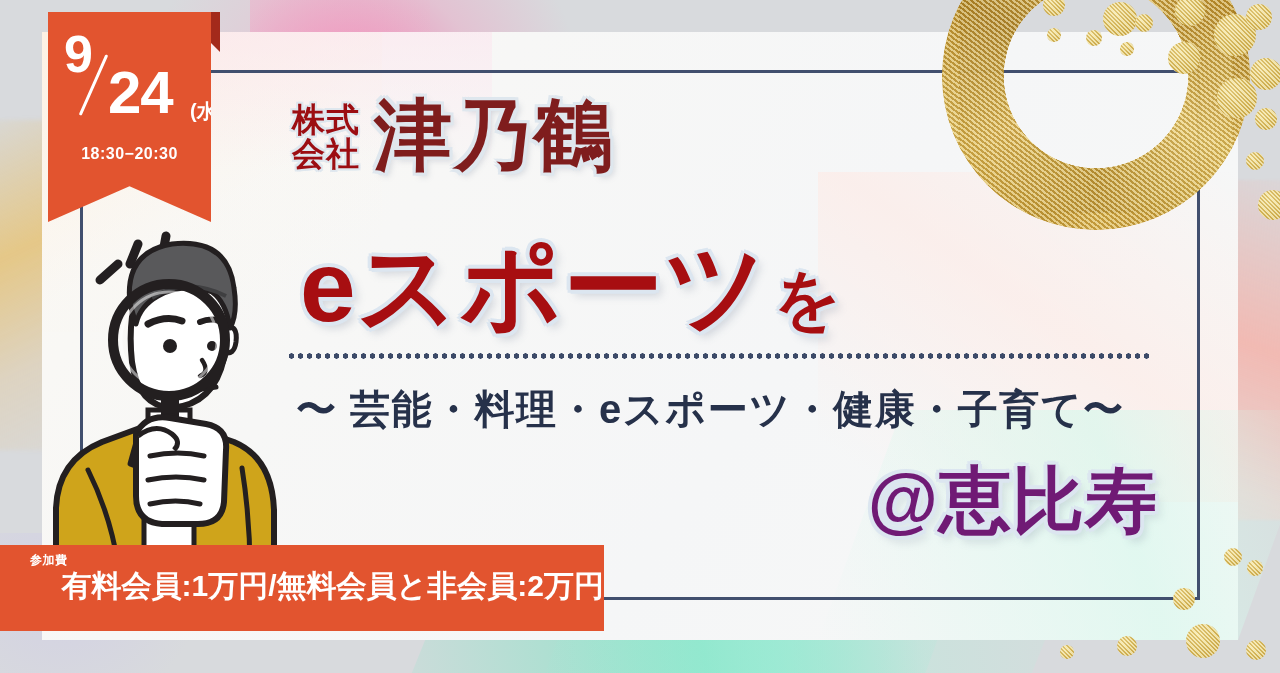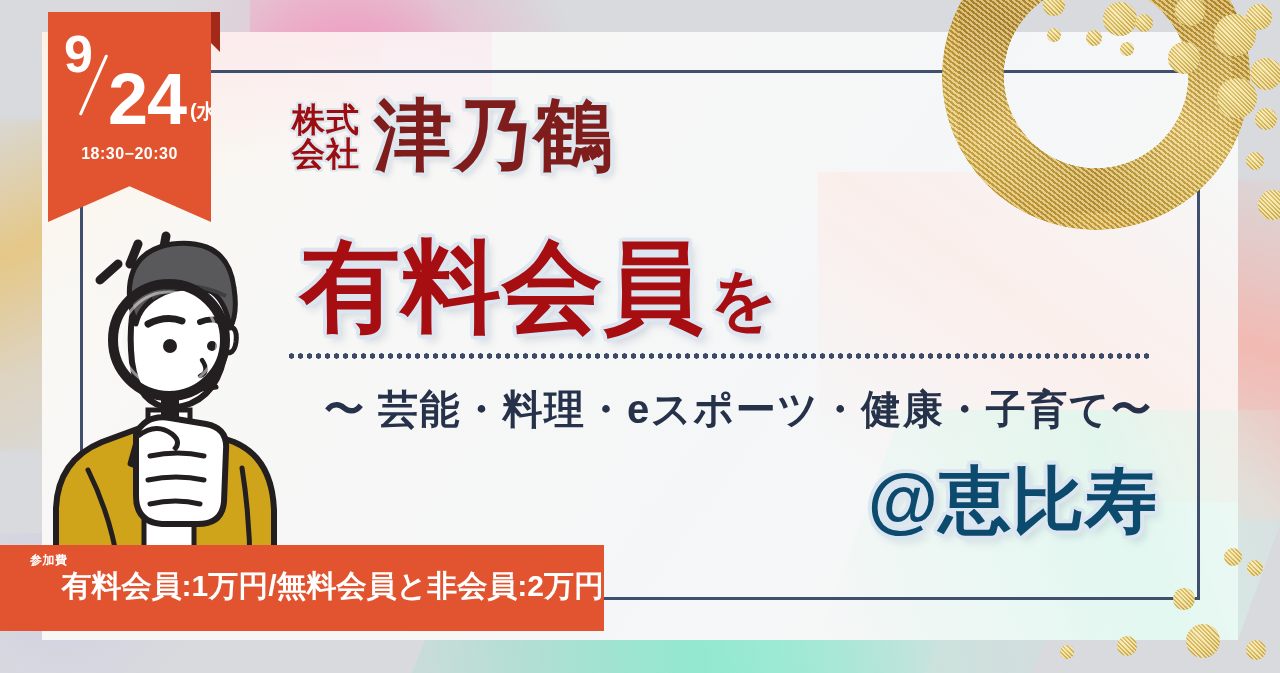--- a/index.html
+++ b/index.html
@@ -115,21 +115,21 @@
   }
   .r-month{
     position:absolute;left:16px;top:2px;font-size:52px;font-weight:700;line-height:1;
     letter-spacing:-1px;
   }
   .r-slash{
     position:absolute;left:44px;top:26px;width:3px;height:66px;background:#fff;
     transform:rotate(24deg);border-radius:2px;
   }
   .r-day{
-    position:absolute;left:60px;top:37px;font-size:72px;font-weight:700;line-height:1;
+    position:absolute;left:60px;top:37px;font-size:60px;font-weight:700;line-height:1;
     letter-spacing:-1px;
   }
   .r-wday{
     position:absolute;left:142px;top:75px;font-size:20px;font-weight:700;line-height:1;
   }
   .r-time{
     position:absolute;left:0;top:133px;width:163px;text-align:center;
     font-size:16px;font-weight:700;letter-spacing:.5px;
   }
 
@@ -167,26 +167,25 @@
   .dotline{
     position:absolute;left:287px;top:352px;width:866px;height:8px;
     background-image:radial-gradient(circle,#3c4a68 0 2.6px,transparent 2.8px);
     background-size:9px 8px;background-repeat:repeat-x;
   }
 
   .subtitle{
     position:absolute;left:296px;top:382px;width:850px;
     font-size:40px;font-weight:700;color:#26314a;letter-spacing:1.5px;
     white-space:nowrap;
-    margin-left:28px;
   }
 
   .venue{
     position:absolute;right:122px;top:464px;
-    font-size:72px;font-weight:700;color:#0c4a6e;line-height:1;letter-spacing:1px;
+    font-size:72px;font-weight:700;color:#701a75;line-height:1;letter-spacing:1px;
     text-shadow:
       4px 0 0 #dce6f0,-4px 0 0 #dce6f0,0 4px 0 #dce6f0,0 -4px 0 #dce6f0,
       3px 3px 0 #dce6f0,-3px 3px 0 #dce6f0,3px -3px 0 #dce6f0,-3px -3px 0 #dce6f0,
       5px 6px 8px rgba(120,132,155,.28);
   }
 
   
   .price{
     position:absolute;left:0;top:545px;width:604px;height:86px;
     background:#e2542f;color:#fff;padding:8px 0 0 30px;box-sizing:border-box;
@@ -312,21 +311,21 @@
 
   <div class="company">
     <div class="company-kabushiki">
       <span>株式</span>
       <span>会社</span>
     </div>
     <div class="company-name">津乃鶴</div>
   </div>
 
   <div class="main-title">
-    <span class="mt-big">有料会員</span>
+    <span class="mt-big">eスポーツ</span>
     <span class="mt-small">を</span>
   </div>
 
   <div class="dotline"></div>
 
   <div class="subtitle">〜 芸能・料理・eスポーツ・健康・子育て〜</div>
 
   <div class="venue">@恵比寿</div>
 
   <div class="price">

